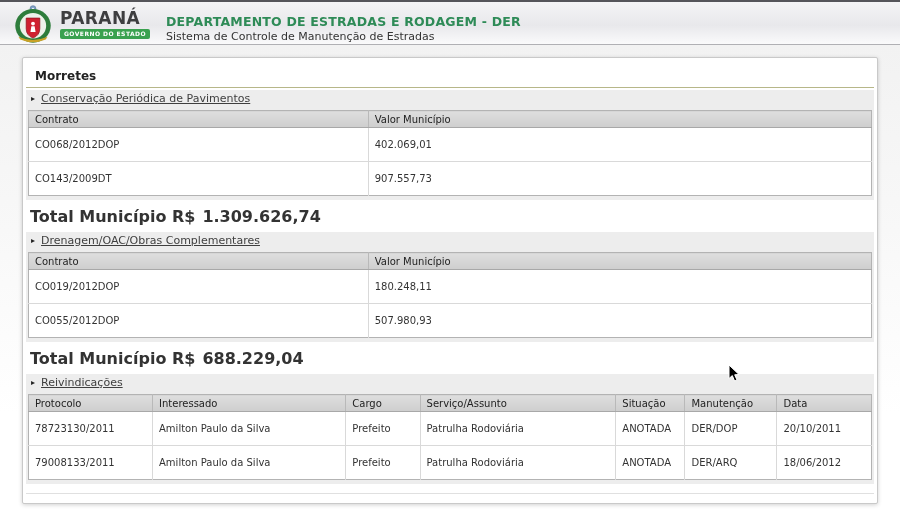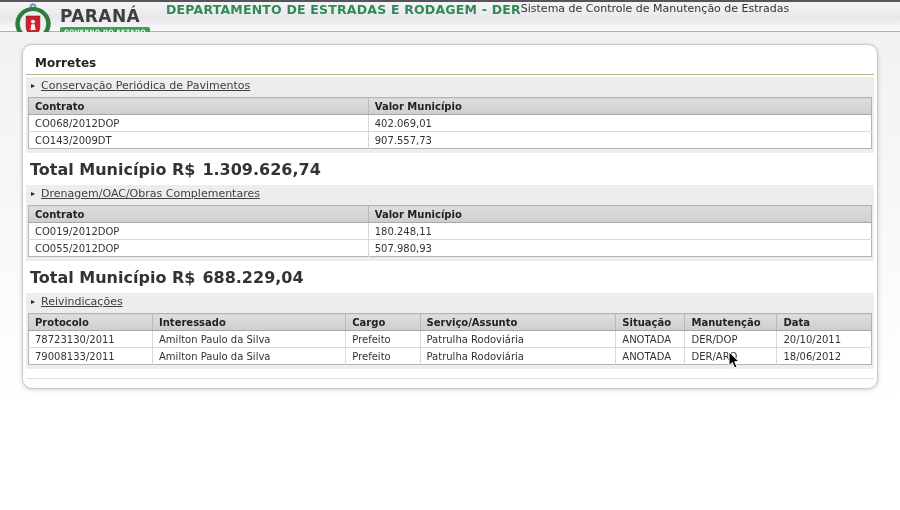--- a/index.html
+++ b/index.html
@@ -1,80 +1,80 @@
 <!DOCTYPE html>
 <html style="--brand-green: #2e8b57; --badge-green: #3aa14f; --rule-olive: #b7b789; --shield-red: #cf2030; --wreath-green: #2e7d3c;"><head>
 <meta charset="utf-8">
 <style>
   * { box-sizing: border-box; margin: 0; padding: 0; }
   html,body { width:900px; height:510px; overflow:hidden; }
   body { font-family:"DejaVu Sans", sans-serif; background:#fff; }
 
   
   .header {
-    height:32px;
+    height:45px;
     border-top:2px solid #55555a;
     border-bottom:1px solid #b0b0b4;
     background:linear-gradient(#f4f4f6, #e8e8eb 55%, #fafafb);
-    display:flex; align-items:flex-start;
+    display:flex; align-items:flex-end;
   }
   .logo-block { display:flex; align-items:center; padding-left:13px; }
   .emblem { width:40px; height:40px; margin-right:7px; }
   .brand-stack { display:flex; flex-direction:column; align-items:flex-start; }
   .brand-name {
     font-size:17px; font-weight:bold; color:#3e3e40;
     letter-spacing:0.4px; line-height:1;
   }
   .brand-badge {
     display:inline-block; margin-top:2px;
     background:var(--badge-green,#3aa14f); color:#fff;
     font-size:6px; font-weight:bold; letter-spacing:0.45px;
     padding:2px 4px; border-radius:2px; line-height:1;
   }
-  .titles { padding-left:16px; display:flex; flex-direction:row; justify-content:center; }
+  .titles { padding-left:16px; display:flex; flex-direction:column; justify-content:center; }
   .app-title {
     font-size:12.5px; font-weight:bold; color:var(--brand-green,#2e8b57);
     letter-spacing:0.2px; line-height:1.25;
   }
   .app-subtitle { font-size:11px; color:#333; line-height:1.3; }
 
   
   .page {
     position:relative; height:462px;
     background:linear-gradient(#f2f2f2, #f8f8f8 40%, #ffffff 80%);
     padding-top:12px;
   }
   .card {
     margin-left:22px; width:856px;
-    background:#fff; border:1px solid #c9c9c9; border-radius:10px;
+    background:#fff; border:1px solid #c9c9c9; border-radius:2px;
     box-shadow:0 1px 4px rgba(0,0,0,0.18);
     padding:3px 3px 6px 3px;
   }
   .card-title { font-size:12px; font-weight:bold; color:#222; margin:8px 0 4px 9px; }
   .title-rule { height:1px; background:var(--rule-olive,#b7b789); margin-bottom:2px; }
 
   
   .panel { background:#ededed; padding:0 2px 4px 2px; margin-top:1px; }
   .section-bar { height:17px; display:flex; align-items:center; padding-left:3px; }
   .tri { font-size:8px; color:#222; margin-right:6px; line-height:1; }
   .section-link { font-size:11px; color:#3f3f3f; text-decoration:underline; cursor:pointer; }
 
   table.data-table {
     width:100%; border-collapse:collapse; background:#fff;
     border:1px solid #b3b3b3; margin-top:3px; table-layout:fixed;
   }
   table.data-table th {
     background:linear-gradient(#dedede,#cecece);
-    font-size:10px; font-weight:bold; color:#222; text-align:left;
+    font-size:10px; font-weight:normal; color:#222; text-align:left;
     padding:2px 6px; height:17px;
     border-right:1px solid #b9b9b9; border-bottom:1px solid #a8a8a8;
     overflow:hidden; white-space:nowrap;
   }
   table.data-table td {
-    font-size:10px; color:#333; padding:2px 6px; height:17px;
+    font-size:10px; color:#333; padding:11px 6px; height:17px;
     border-right:1px solid #d9d9d9; border-bottom:1px solid #d9d9d9;
     overflow:hidden; white-space:nowrap; background:#fff;
   }
   table.data-table th:last-child, table.data-table td:last-child { border-right:none; }
   table.data-table tbody tr:last-child td { border-bottom:none; }
 
   .total-line { margin:7px 0 6px 4px; font-size:16px; font-weight:bold; color:#333; }
   .total-line .tv { margin-left:7px; }
 
   .card-footer { border-top:1px solid #e0e0e0; margin-top:9px; height:4px; }

